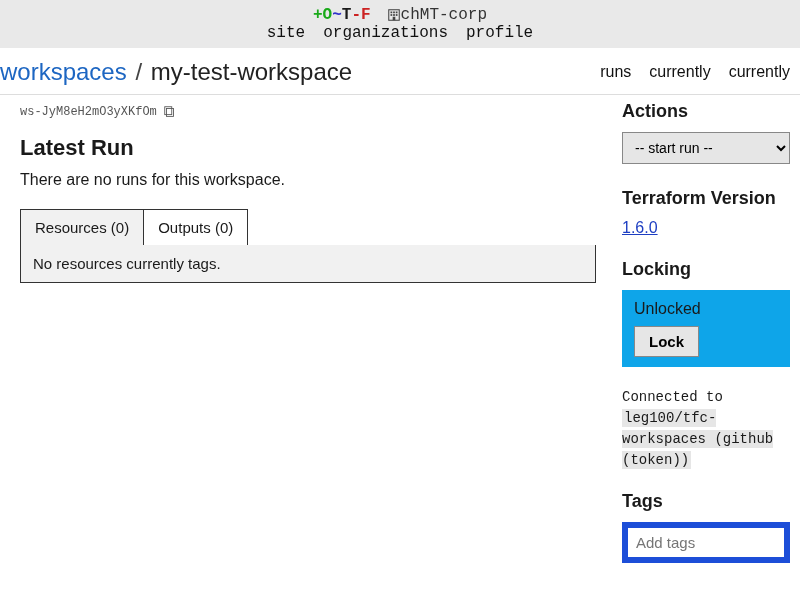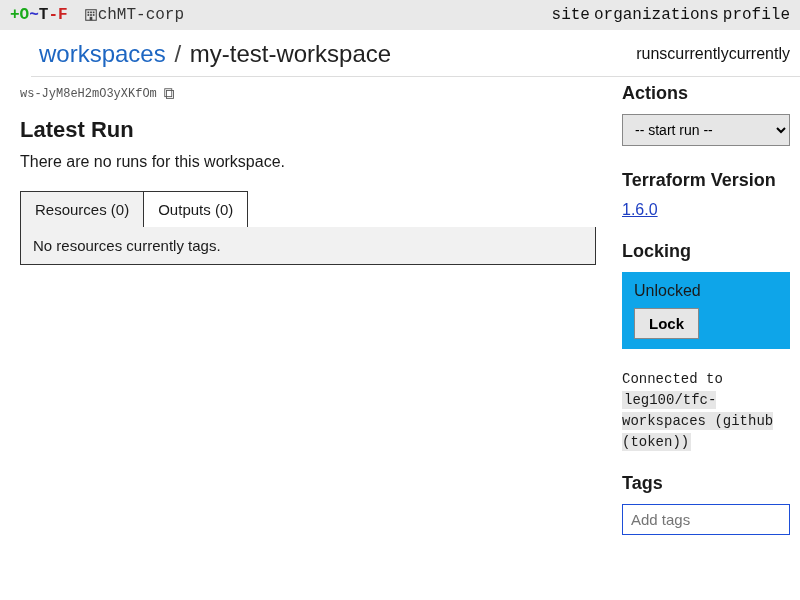--- a/index.html
+++ b/index.html
@@ -6,46 +6,46 @@
     body { font-family: "Segoe UI", -apple-system, sans-serif; font-size: 14px; color: #1a1a1a; background: #fff; }
     
     .topbar {
       background: #e9e9e9;
       padding: 6px 10px;
       display: flex;
       align-items: center;
       justify-content: space-between;
       font-family: "Consolas", "Courier New", monospace;
       font-size: 16px;
+      flex-direction: column;
     }
     .topbar-left { display: flex; align-items: center; gap: 16px; }
     .brand-plus { color: #1aaa1a; font-weight: bold; }
     .brand-o { color: #1aaa1a; font-weight: bold; }
     .brand-tilde { color: #3333cc; font-weight: bold; }
     .brand-t { color: #1a1a1a; font-weight: bold; }
     .brand-dash { color: #cc2222; font-weight: bold; }
     .brand-f { color: #cc2222; font-weight: bold; }
     .org-box { display: flex; align-items: center; gap: 0; color: #333; }
     .building-icon { width: 14px; height: 14px; }
-    .topbar-right { display: flex; gap: 4px; }
+    .topbar-right { display: flex; gap: 18px; }
     .topbar-right a { color: #111; text-decoration: none; }
     
     .header-row {
       display: flex;
       justify-content: space-between;
       align-items: center;
-      padding: 10px 10px 8px 8px;
+      padding: 10px 10px 8px 0;
       border-bottom: 1px solid #ddd;
-      margin-left: 31px;
     }
     .breadcrumb { font-size: 24px; }
     .breadcrumb a { color: #1d66c2; text-decoration: none; font-weight: 400; }
     .breadcrumb .sep { color: #444; margin: 0 2px; }
     .breadcrumb .current { color: #222; }
-    .subnav { display: flex; font-size: 16px; }
+    .subnav { display: flex; gap: 18px; font-size: 16px; }
     .subnav a { color: #111; text-decoration: none; }
     
     .content-wrap { display: flex; padding: 6px 10px 10px 20px; gap: 20px; }
     .main { flex: 1; min-width: 0; }
     .sidebar { width: 168px; flex-shrink: 0; }
     
     .ws-id-row { display: flex; align-items: center; gap: 6px; font-family: "Consolas","Courier New",monospace; font-size: 12px; color: #555; padding-top: 4px; padding-bottom: 16px; }
     .copy-icon { width: 14px; height: 14px; cursor: pointer; }
     
     .latest-run-h { font-size: 22px; font-weight: 700; margin-bottom: 10px; }
@@ -95,21 +95,21 @@
       background: #e6e6e6;
       border: 1px solid #888;
       cursor: pointer;
     }
     .vcs-text { font-size: 14px; line-height: 1.5; margin-bottom: 20px; font-family: Liberation Mono, monospace; }
     .vcs-repo { background: #e6e6e6; padding: 1px 2px; }
     .tags-input {
       width: 100%;
       padding: 6px 8px;
       font-size: 15px;
-      border: 1px solid #1d4ed8;
+      border: 6px solid #1d4ed8;
     }
   </style>
 </head>
 <body>
 
 <div class="topbar">
   <div class="topbar-left">
     <span>
       <span class="brand-plus">+</span><span class="brand-o">O</span><span class="brand-tilde">~</span><span class="brand-t">T</span><span class="brand-dash">-</span><span class="brand-f">F</span>
     </span>

